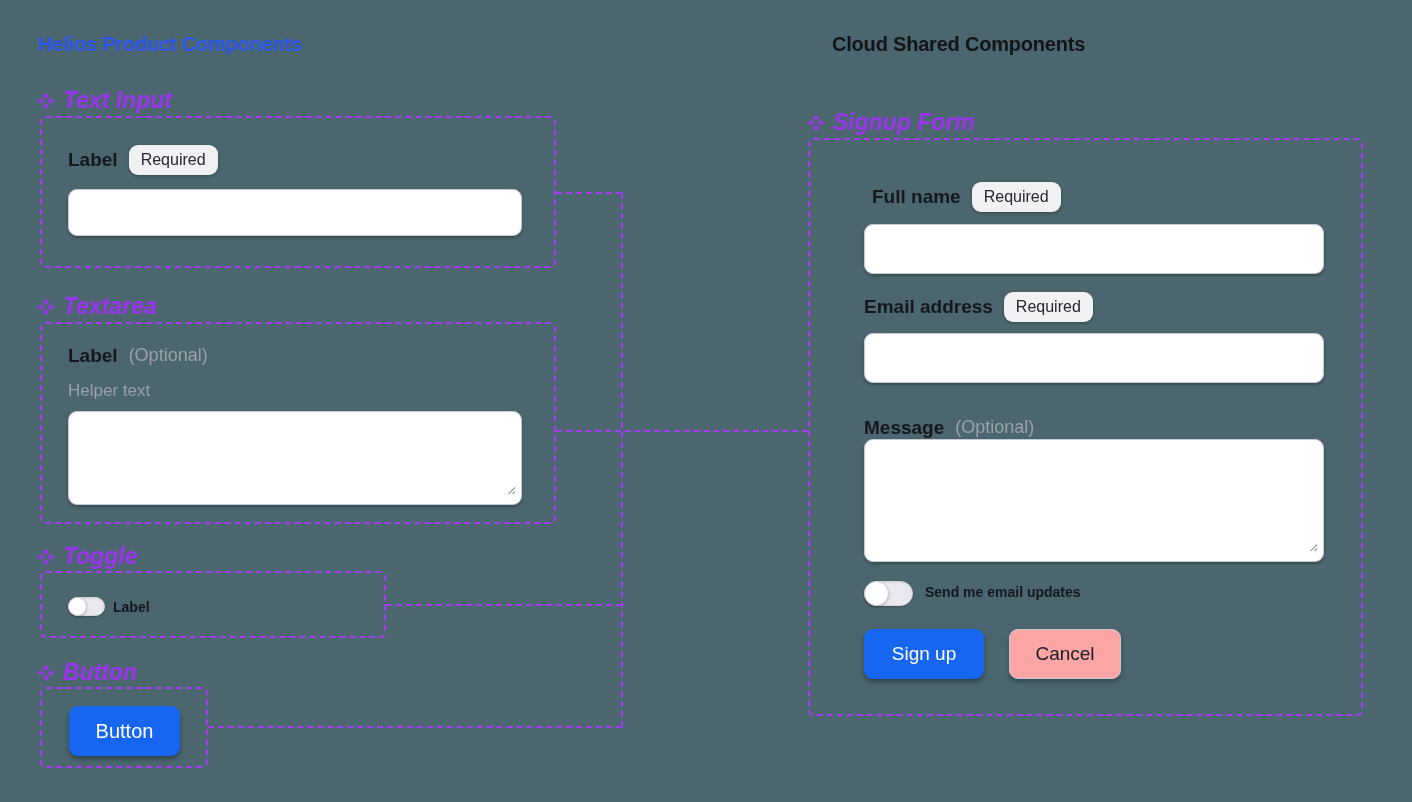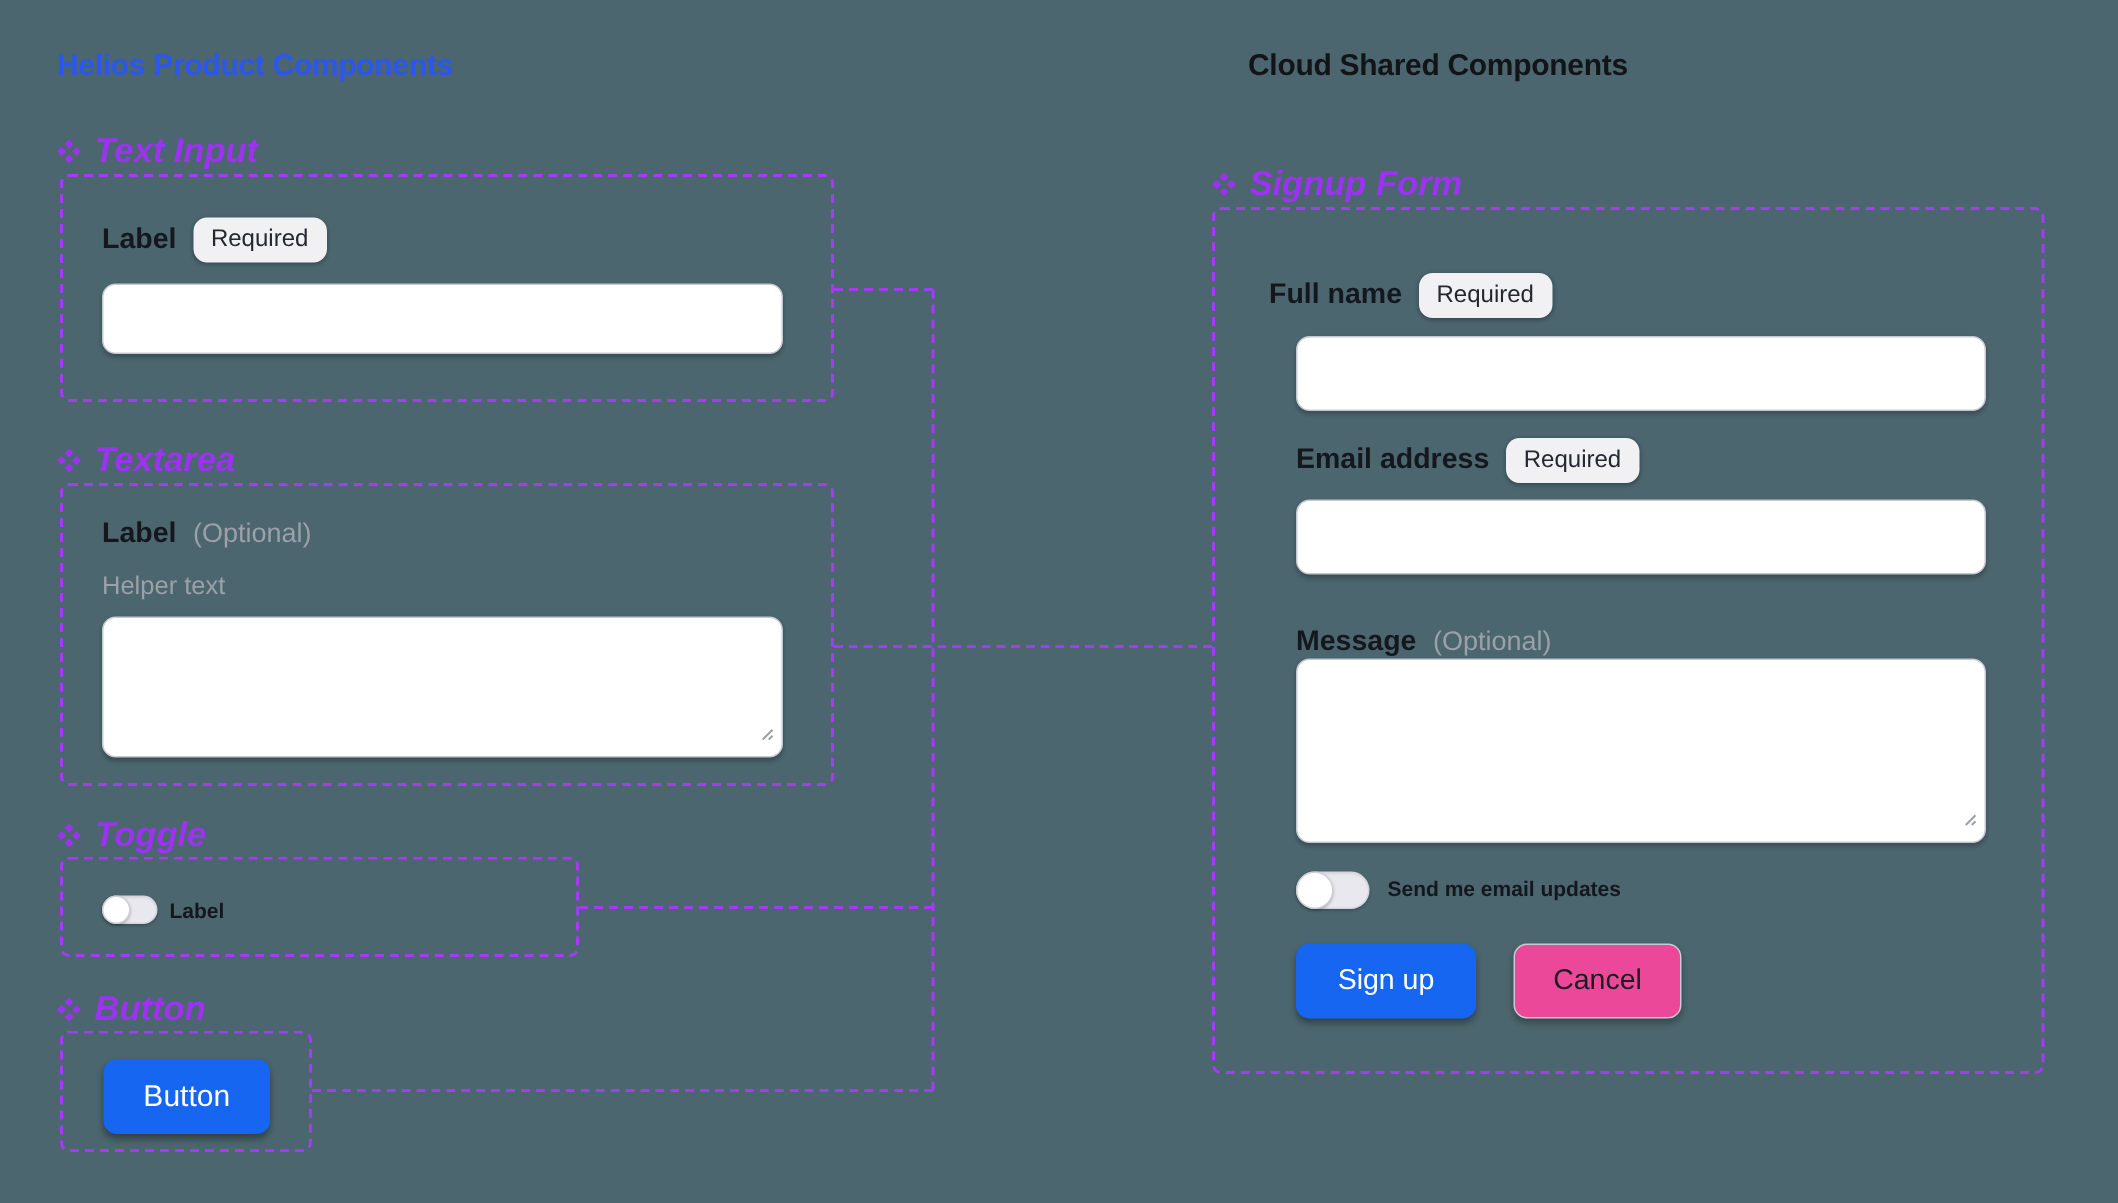--- a/index.html
+++ b/index.html
@@ -68,21 +68,21 @@
   .btn{
     position:absolute; display:flex; align-items:center; justify-content:center;
     border-radius:9px; box-sizing:border-box; cursor:pointer;
     font-family:"Liberation Sans", sans-serif;
   }
   .btn-primary{
     background:#1666F2; color:#FFFFFF; font-size:19px; font-weight:500;
     border:none; box-shadow:0 3px 4px rgba(8,10,16,0.38);
   }
   .btn-secondary{
-    background:#ec4899; color:#1A1C23; font-size:19px; font-weight:500;
+    background:#fca5a5; color:#1A1C23; font-size:19px; font-weight:500;
     border:1px solid #C9CBD4; box-shadow:0 3px 4px rgba(8,10,16,0.30);
   }
   .toggle-label-sm{font-size:14px; font-weight:700; color:#15171E;}
   .toggle-label-lg{font-size:14px; font-weight:700; color:#15171E;}
 </style>
 </head>
 <body>
 
 <div class="canvas">
 
@@ -166,21 +166,21 @@
   <div class="abs comp-header" style="left:808px; top:110px;">
     <span class="comp-icon">
       <svg viewBox="0 0 16 16" fill="currentColor">
           <path d="M8 0l3 3-3 3-3-3zM3 5l3 3-3 3-3-3zM13 5l3 3-3 3-3-3zM8 10l3 3-3 3-3-3z"></path>
         </svg>
     </span>
     <span>Signup Form</span>
   </div>
   <div class="frame" style="left:808px; top:138px; width:555px; height:578px;">
 
-    <div class="label-row abs" style="left:36px; top:42px;">
+    <div class="label-row abs" style="left:62px; top:42px;">
       <span class="ui-label">Full name</span>
       <span class="badge">Required</span>
     </div>
     <input class="text-input abs" style="left: 54px; top: 84px; width: 460px; height: 50px;">
 
     <div class="label-row abs" style="left:54px; top:152px;">
       <span class="ui-label">Email address</span>
       <span class="badge">Required</span>
     </div>
     <input class="text-input abs" style="left: 54px; top: 193px; width: 460px; height: 50px;">

